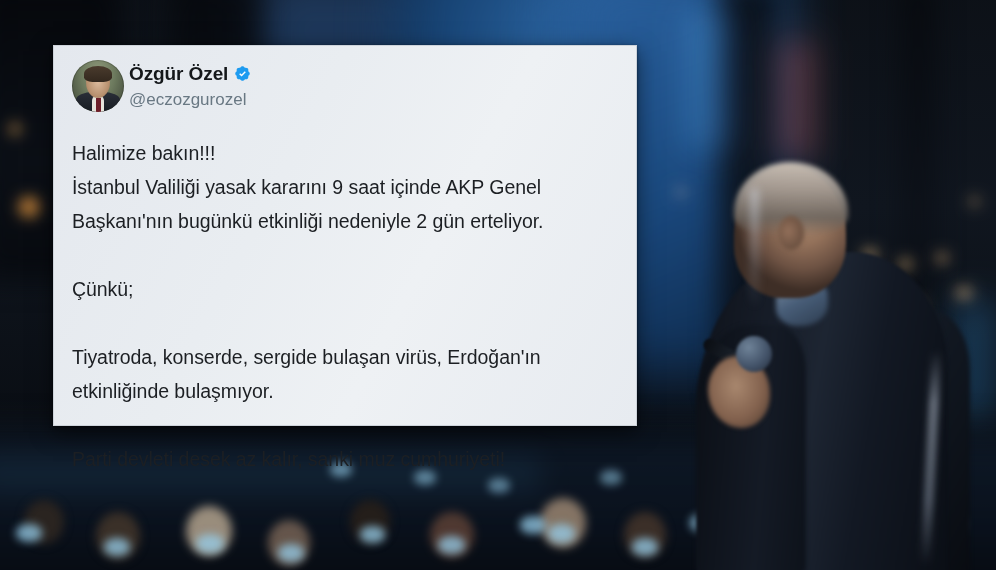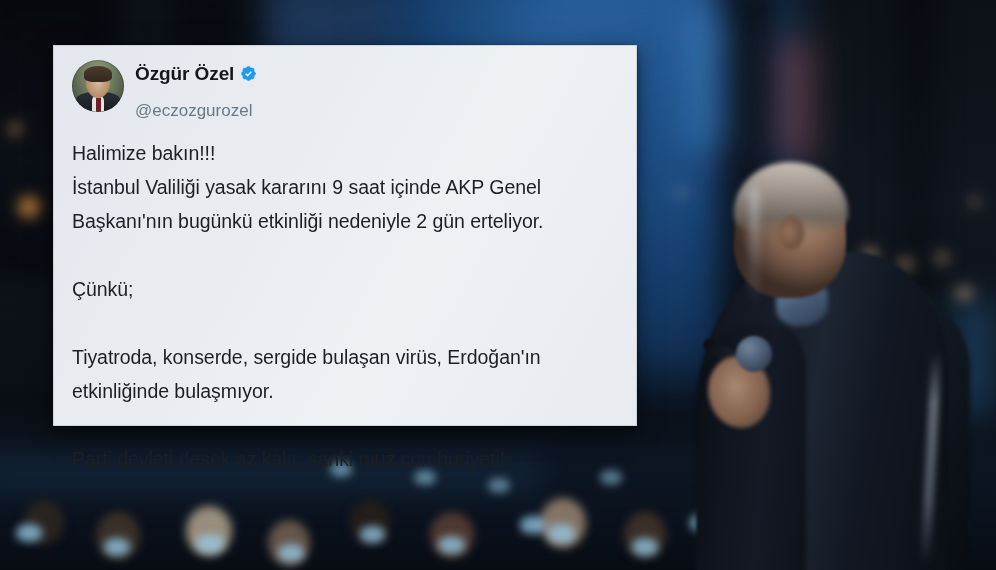--- a/index.html
+++ b/index.html
@@ -264,21 +264,21 @@
     background: linear-gradient(118deg, #e4e8ee 0%, #e9edf1 38%, #eef1f4 62%, #e7ebf0 100%);
     border: 1px solid #cdd3da;
     box-shadow: 0 6px 20px rgba(0,0,0,.55), 0 1px 3px rgba(0,0,0,.5);
     box-sizing: border-box;
     padding: 14px 18px 0 18px;
   }
 
   .tw-header {
     display: flex;
     align-items: flex-start;
-    gap: 11px;
+    gap: 5px;
     height: 64px;
   }
 
   .tw-avatar {
     width: 52px;
     height: 52px;
     border-radius: 50%;
     flex: 0 0 auto;
     position: relative;
     overflow: hidden;
@@ -352,21 +352,21 @@
   .verified-badge {
     width: 17px;
     height: 17px;
     flex: 0 0 auto;
     display: block;
   }
   .tw-handle {
     font-size: 17px;
     color: #697883;
     line-height: 23px;
-    margin-top: 14px;
+    margin-top: 3px;
   }
 
   .tw-body {
     margin-top: 12px;
     font-size: 19.5px;
     line-height: 34px;
     color: #1c1f23;
     white-space: pre-wrap;
     letter-spacing: -0.05px;
   }

